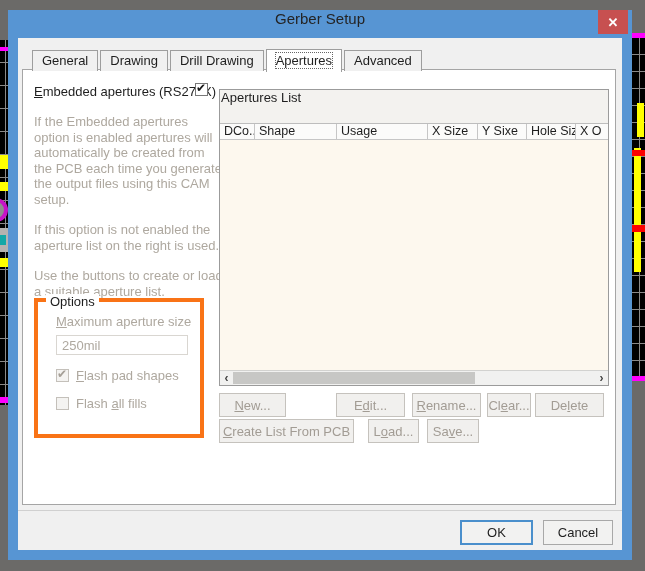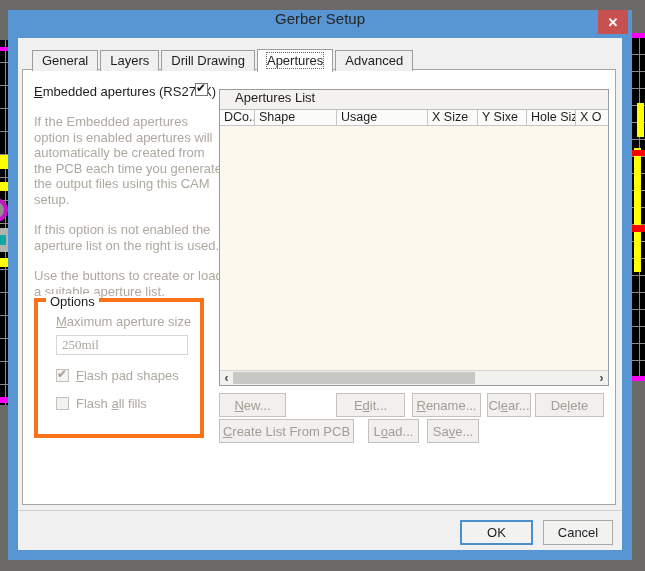--- a/index.html
+++ b/index.html
@@ -97,35 +97,35 @@
   }
   .options-legend {
     position:absolute; left:8px; top:-8px; background:#fff; padding:0 4px;
     font-size:13px; color:#1e1e1e;
   }
   .options-inner { position:absolute; left:18px; top:12px; width:150px; }
   .opt-label { font-size:13px; color:#aea89f; display:block; }
   .opt-input {
     margin-top:6px; width:132px; height:20px;
     border:1px solid #d9d6d1; background:#fff;
-    font-family:Liberation Serif, serif;
+    font-family:Liberation Sans, sans-serif;
     font-size:13px; color:#aea89f; padding:0 5px; outline:none;
   }
   .opt-check { display:flex; align-items:center; gap:7px; margin-top:13px; }
   .opt-check .lbl { font-size:13px; color:#aea89f; white-space:nowrap; }
 
   
   .ap-panel {
     position:absolute; left:196px; top:19px; width:390px; height:297px;
     border:1px solid #9b9b9b; display:flex; flex-direction:column;
     background:#fdf8ee;
   }
   .ap-title {
-    height:20px; background:#f3f2ef; border-bottom:1px solid #bdbdbd;
-    font-size:13px; line-height:16px; color:#1e1e1e; padding-left:15px;
+    height:34px; background:#f3f2ef; border-bottom:1px solid #bdbdbd;
+    font-size:13px; line-height:16px; color:#1e1e1e; padding-left:1px;
   }
   .ap-header { display:flex; height:16px; background:#fbfbfa;
     border-bottom:1px solid #c6c6c6; }
   .ap-col {
     font-size:12.5px; line-height:15px; color:#1e1e1e;
     padding-left:4px; border-right:1px solid #c6c6c6;
     overflow:hidden; white-space:nowrap;
   }
   .ap-col:nth-child(1){ width:35px; }
   .ap-col:nth-child(2){ width:82px; }
@@ -212,21 +212,21 @@
     <span>Gerber Setup</span>
   </div>
   <div class="close-btn">
     <span>✕</span>
   </div>
 
   <div class="client">
 
     <div class="tabs">
       <div class="tab"><span>General</span></div>
-      <div class="tab"><span>Layers</span></div>
+      <div class="tab"><span>Drawing</span></div>
       <div class="tab"><span>Drill Drawing</span></div>
       <div class="tab active"><span class="focus-ring">Apertures</span></div>
       <div class="tab"><span>Advanced</span></div>
     </div>
 
     <div class="panel">
 
       <div class="embedded-row">
         <span class="embedded-label"><u>E</u>mbedded apertures (RS274X)</span>
       </div>

